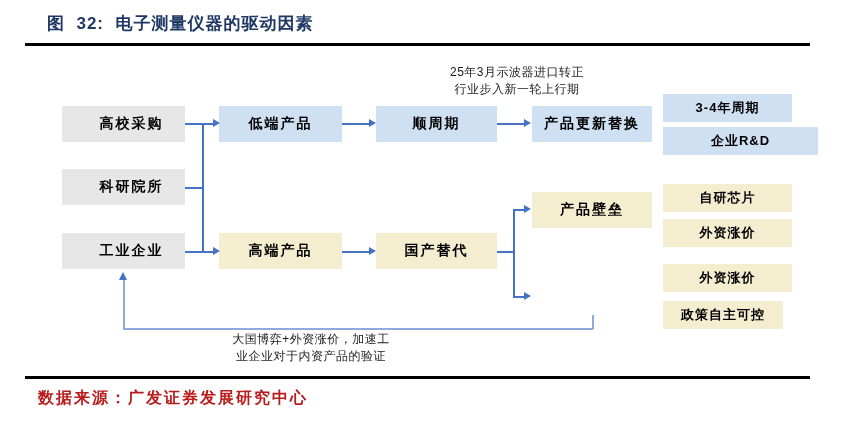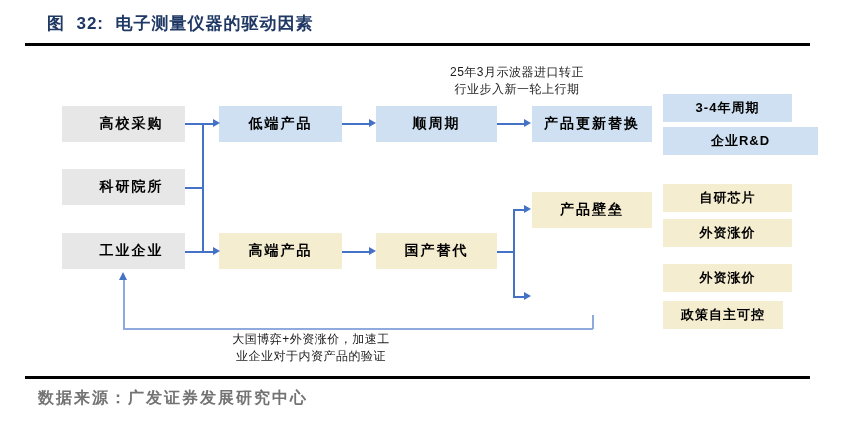--- a/index.html
+++ b/index.html
@@ -33,21 +33,21 @@
     background: #000000;
   }
   .rule.top    { top: 43px; }
   .rule.bottom { top: 376px; }
   .footer-src {
     position: absolute;
     left: 38px;
     top: 388px;
     font-size: 16px;
     font-weight: 600;
-    color: #737373;
+    color: #b91c1c;
     letter-spacing: 2px;
   }
   .box {
     position: absolute;
     display: flex;
     align-items: center;
     justify-content: center;
     font-size: 14px;
     font-weight: 600;
     color: #000000;

